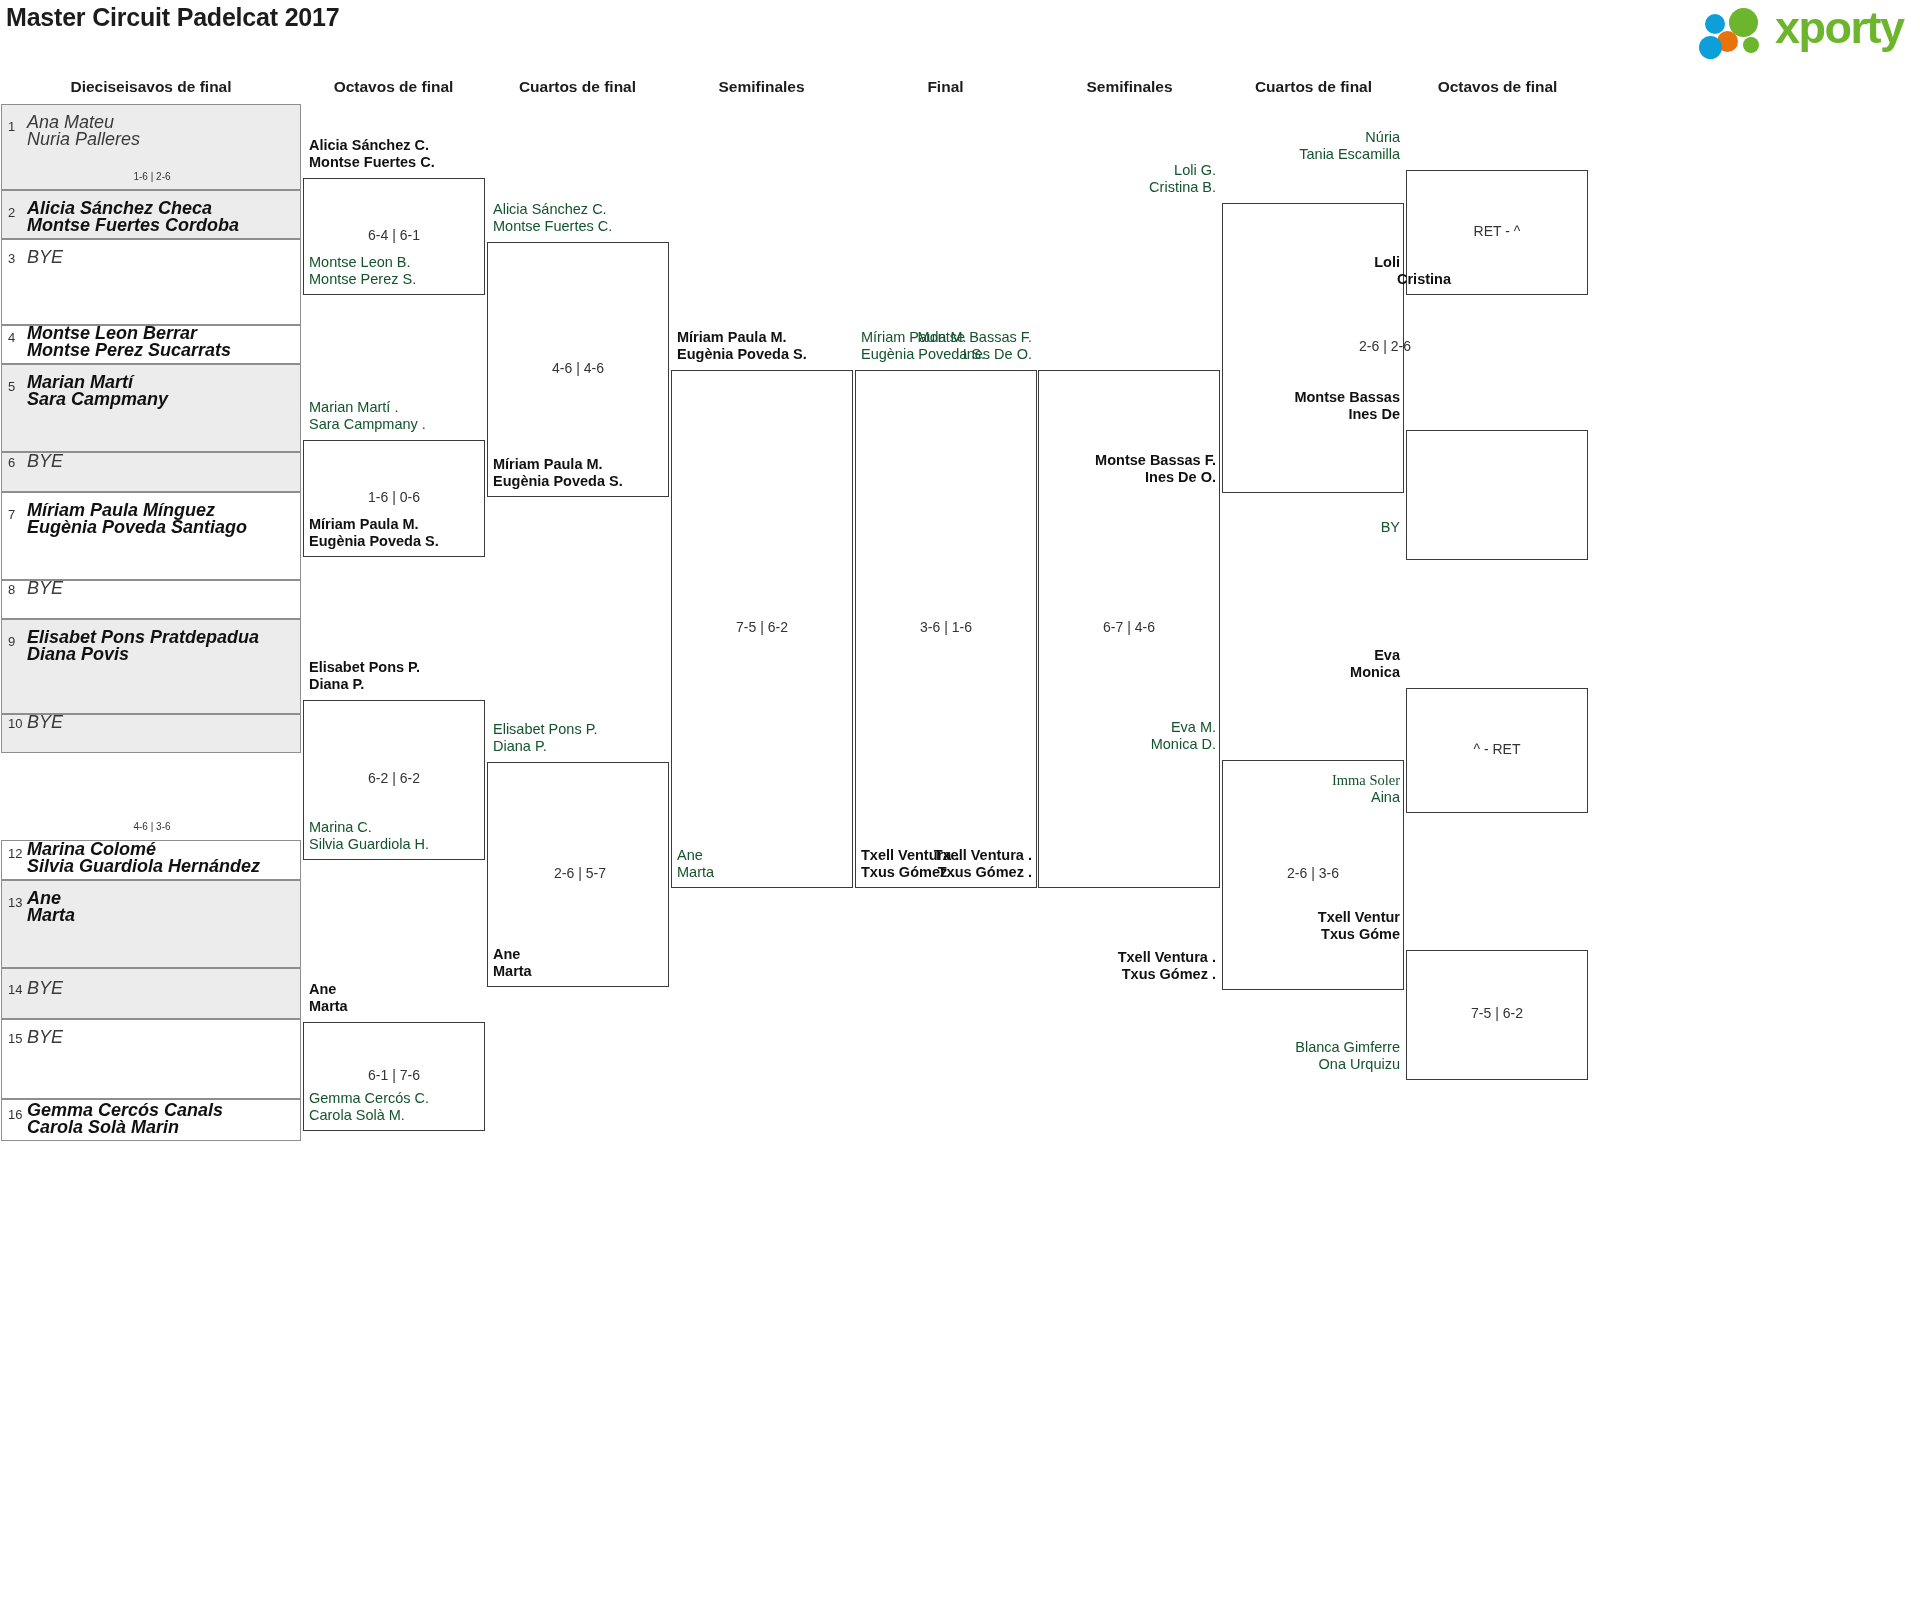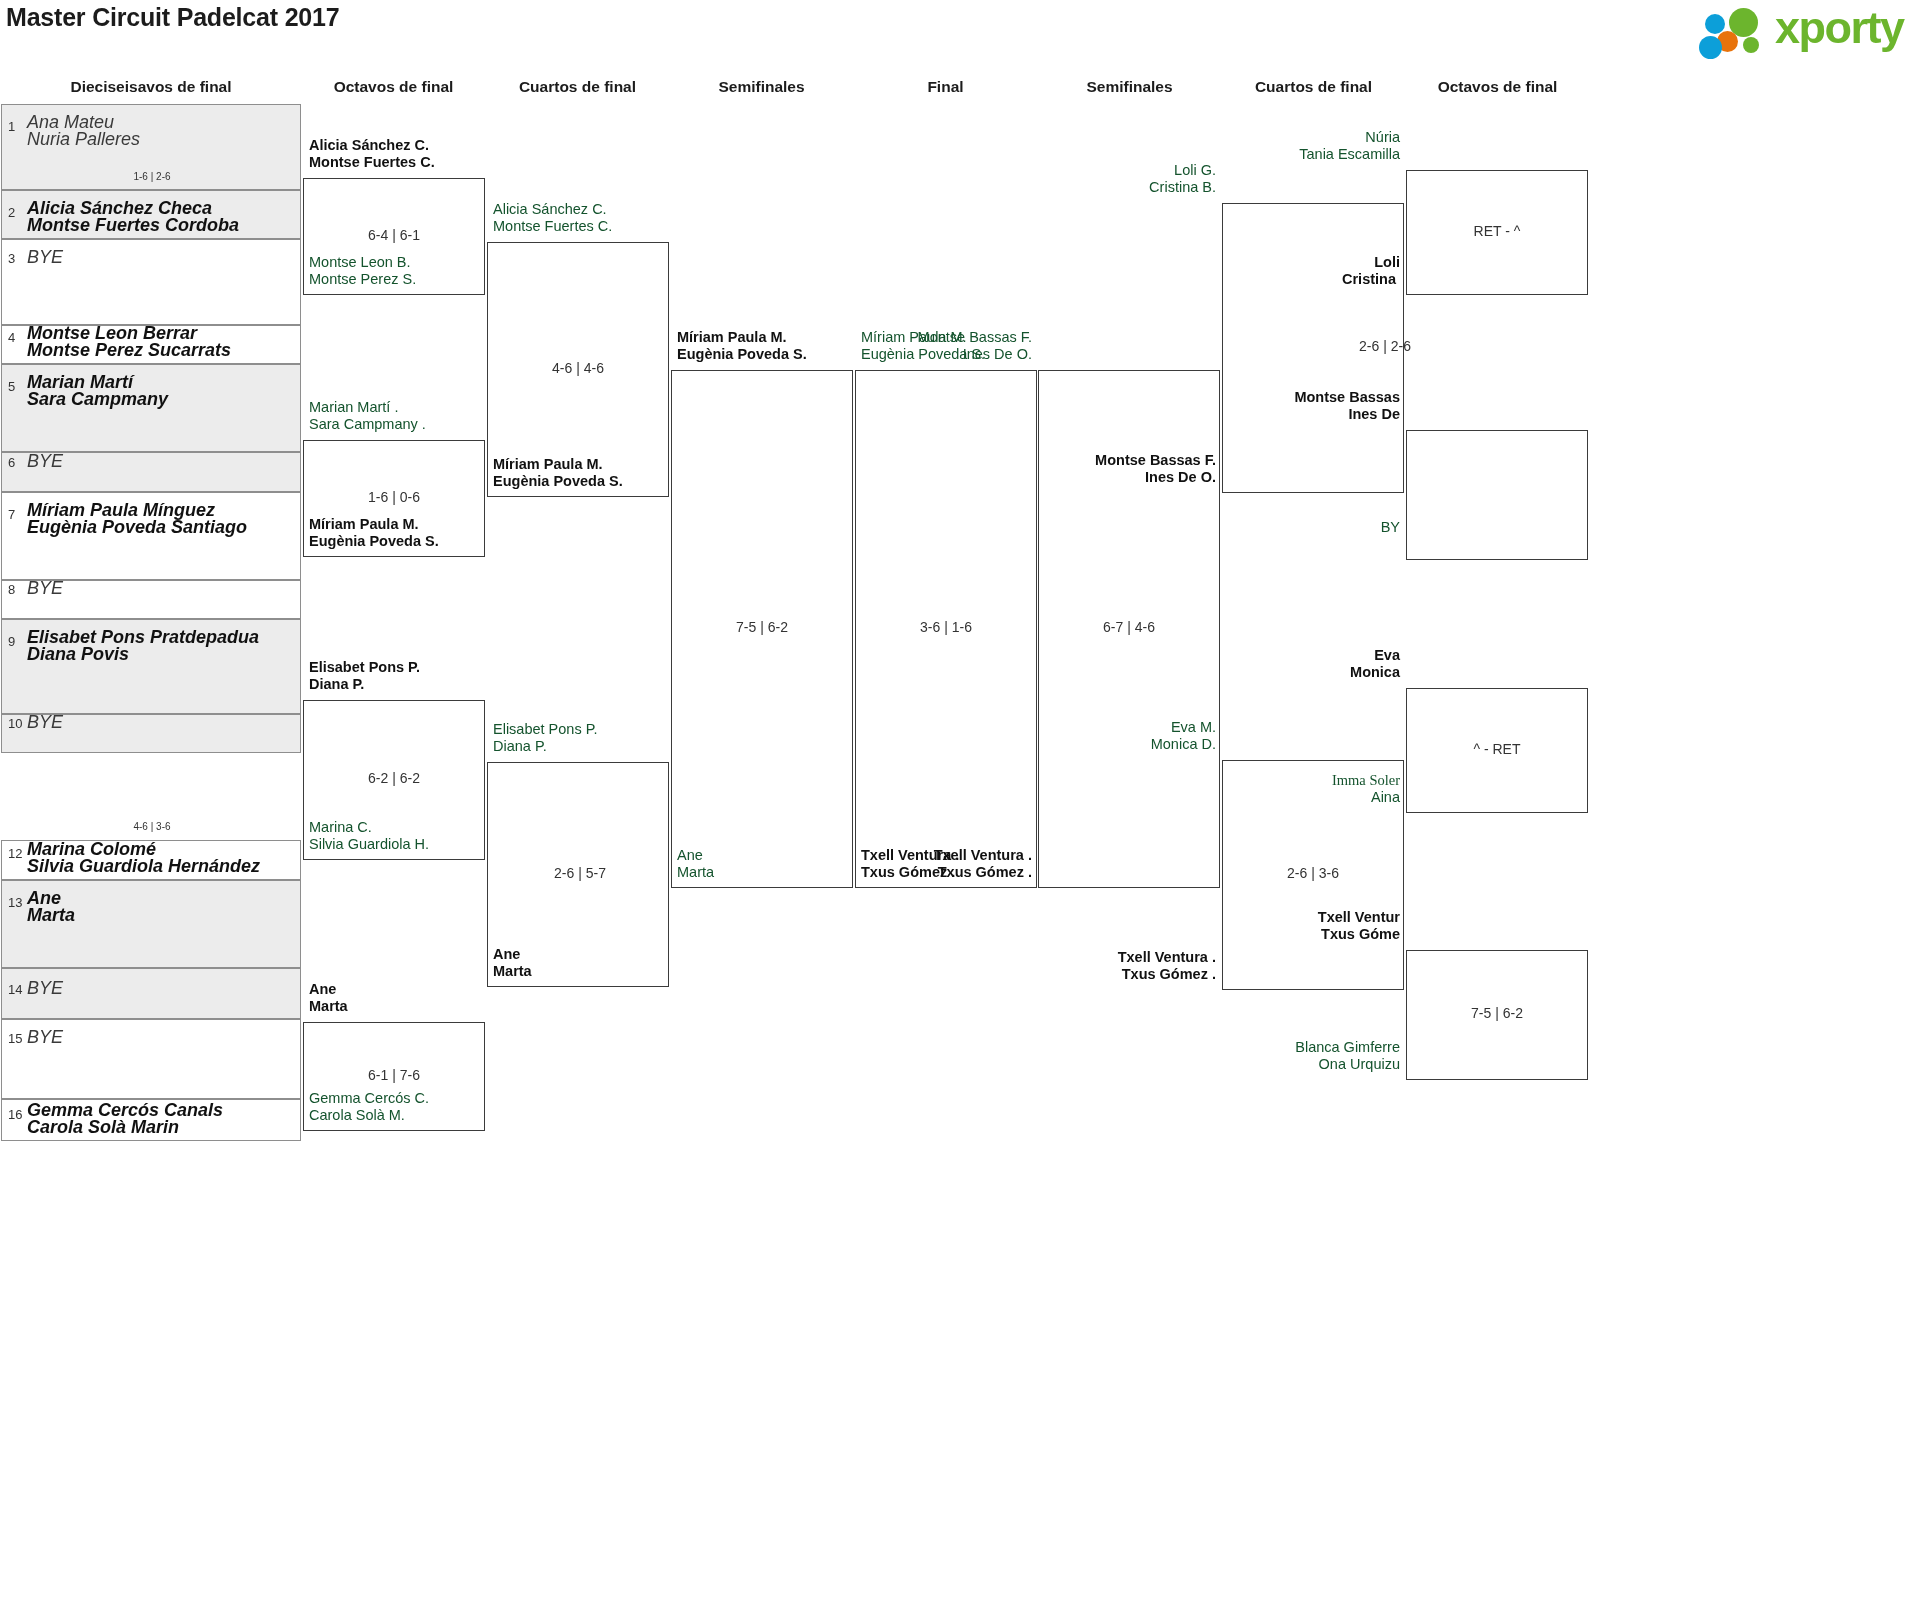--- a/index.html
+++ b/index.html
@@ -205,21 +205,21 @@
       <div class="score" style="left: 1222px; top: 865px; width: 182px;">2-6 | 3-6</div>
       <div class="pl l" style="left: 976px; top: 719px; width: 240px; text-align: right;">Eva M.</div>
       <div class="pl l" style="left: 976px; top: 736px; width: 240px; text-align: right;">Monica D.</div>
       <div class="pl w" style="left: 976px; top: 949px; width: 240px; text-align: right;">Txell Ventura .</div>
       <div class="pl w" style="left: 976px; top: 966px; width: 240px; text-align: right;">Txus Gómez .</div>
       <div class="box" style="left: 1406px; top: 170px; width: 182px; height: 125px; border-left: 1px solid rgb(59, 59, 59); border-right: 1px solid rgb(59, 59, 59);"></div>
       <div class="score" style="left: 1406px; top: 222.5px; width: 182px;">RET - ^</div>
       <div class="pl l" style="left: 1160px; top: 129px; width: 240px; text-align: right;">Núria</div>
       <div class="pl l" style="left: 1160px; top: 146px; width: 240px; text-align: right;">Tania Escamilla</div>
       <div class="pl w" style="left: 1160px; top: 254px; width: 240px; text-align: right;">Loli</div>
-      <div class="pl w" style="left: 1156px; top: 271px; width: 240px; text-align: right;">Cristina</div>
+      <div class="pl w" style="left: 1211px; top: 271px; width: 240px; text-align: right;">Cristina</div>
       <div class="box" style="left: 1406px; top: 430px; width: 182px; height: 130px; border-left: 1px solid rgb(59, 59, 59); border-right: 1px solid rgb(59, 59, 59);"></div>
       <div class="pl w" style="left: 1160px; top: 389px; width: 240px; text-align: right;">Montse Bassas</div>
       <div class="pl w" style="left: 1160px; top: 406px; width: 240px; text-align: right;">Ines De</div>
       <div class="pl l" style="left: 1160px; top: 519px; width: 240px; text-align: right;">BY</div>
       <div class="box" style="left: 1406px; top: 688px; width: 182px; height: 125px; border-left: 1px solid rgb(59, 59, 59); border-right: 1px solid rgb(59, 59, 59);"></div>
       <div class="score" style="left: 1406px; top: 740.5px; width: 182px;">^ - RET</div>
       <div class="pl w" style="left: 1160px; top: 647px; width: 240px; text-align: right;">Eva</div>
       <div class="pl w" style="left: 1160px; top: 664px; width: 240px; text-align: right;">Monica</div>
       <div class="pl l" style="left: 1160px; top: 772px; width: 240px; text-align: right; font-family: Liberation Serif, serif;">Imma Soler</div>
       <div class="pl l" style="left: 1160px; top: 789px; width: 240px; text-align: right;">Aina</div>

